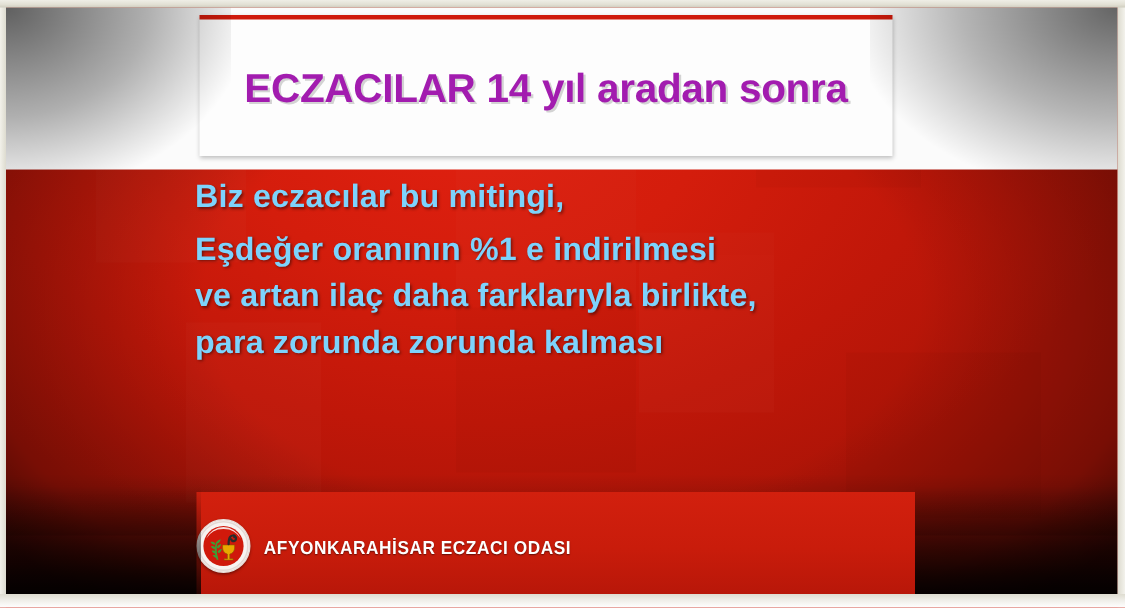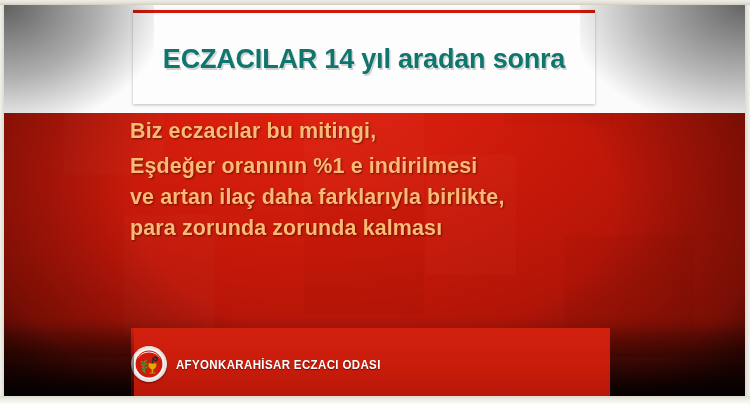--- a/index.html
+++ b/index.html
@@ -110,21 +110,21 @@
     border-top: 3px solid #cf1a0b;
     box-sizing: border-box;
     z-index: 30;
     display: flex;
     flex-direction: column;
     align-items: center;
     justify-content: center;
     box-shadow: 0 1px 3px rgba(0,0,0,.25);
   }
   .title-line {
-    color: #0f766e;
+    color: #a21caf;
     font-family: "Liberation Sans", sans-serif;
     font-weight: bold;
     font-size: 27px;
     line-height: 38px;
     letter-spacing: -0.2px;
     white-space: nowrap;
     text-shadow: 1.5px 1.5px 0 rgba(160,160,160,.45);
   }
 
   
@@ -156,21 +156,21 @@
 
   
   .body-copy {
     position: absolute;
     left: 130px;
     top: 116px;
     width: 540px;
     z-index: 30;
   }
   .body-line {
-    color: #fdba74;
+    color: #7dd3fc;
     font-family: "Liberation Sans", sans-serif;
     font-size: 21.5px;
     font-weight: bold;
     line-height: 31px;
     letter-spacing: .1px;
     white-space: nowrap;
     text-shadow: 1px 1px 2px rgba(0,0,0,.45);
   }
   .body-line.first { margin-bottom: 4px; }
 

